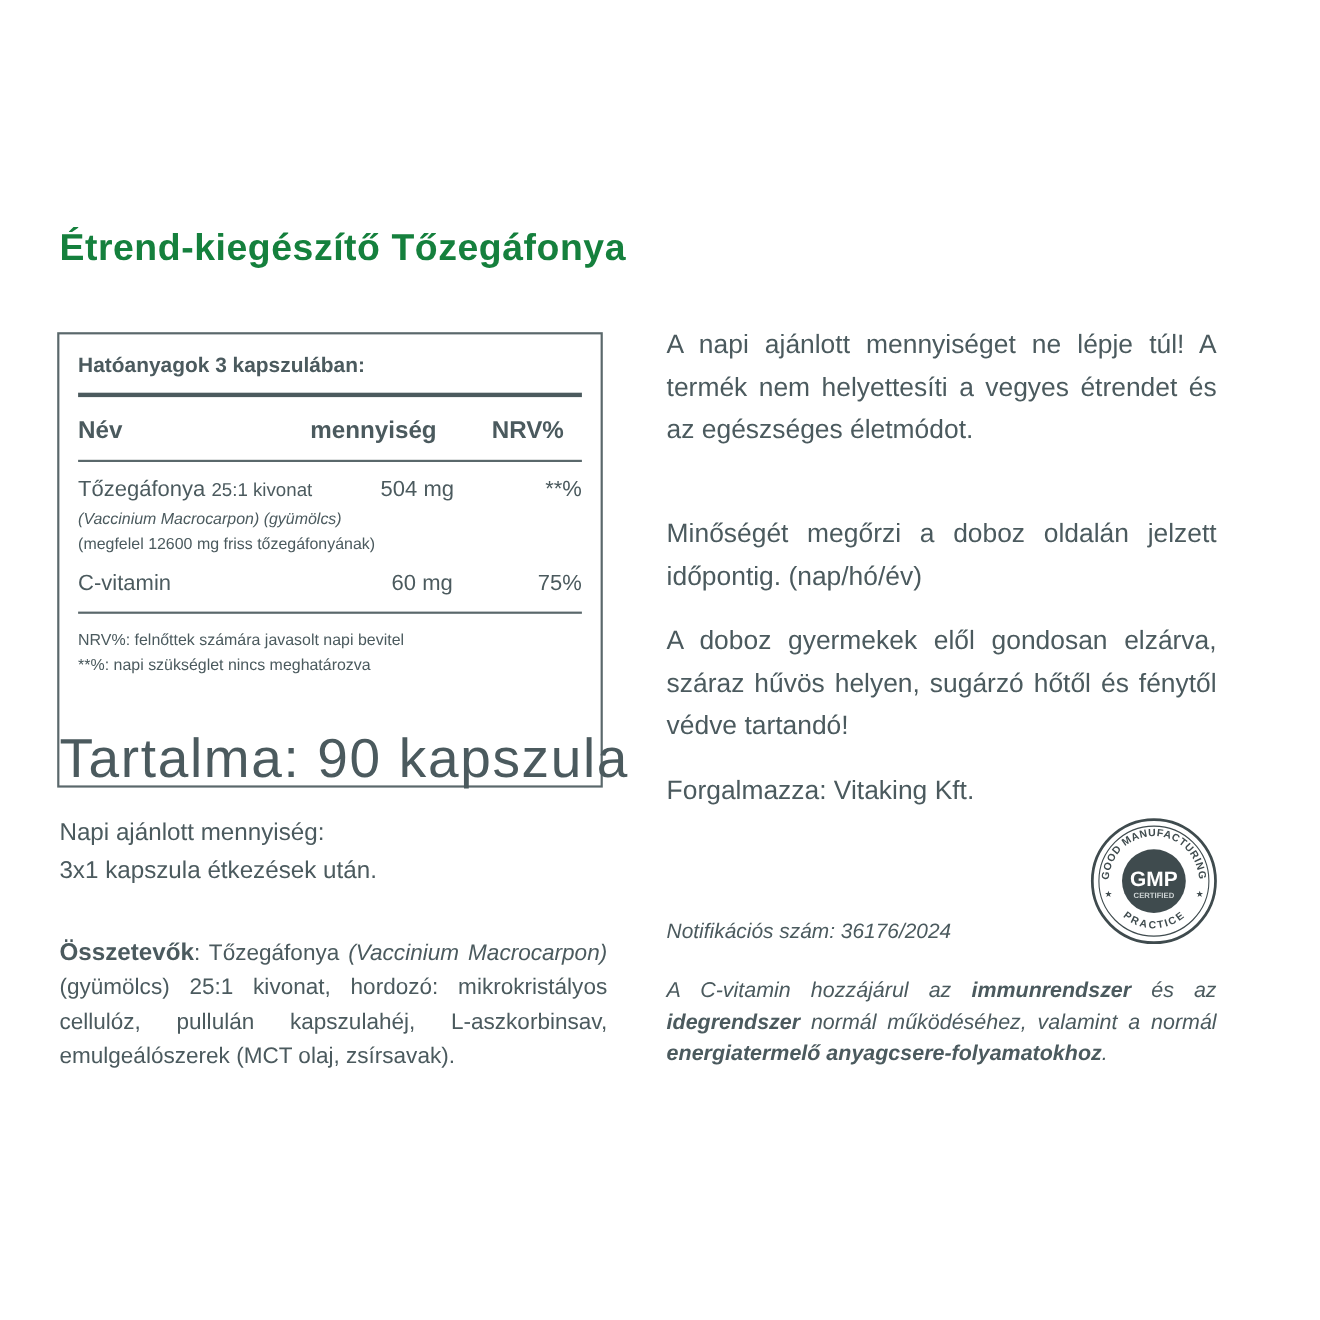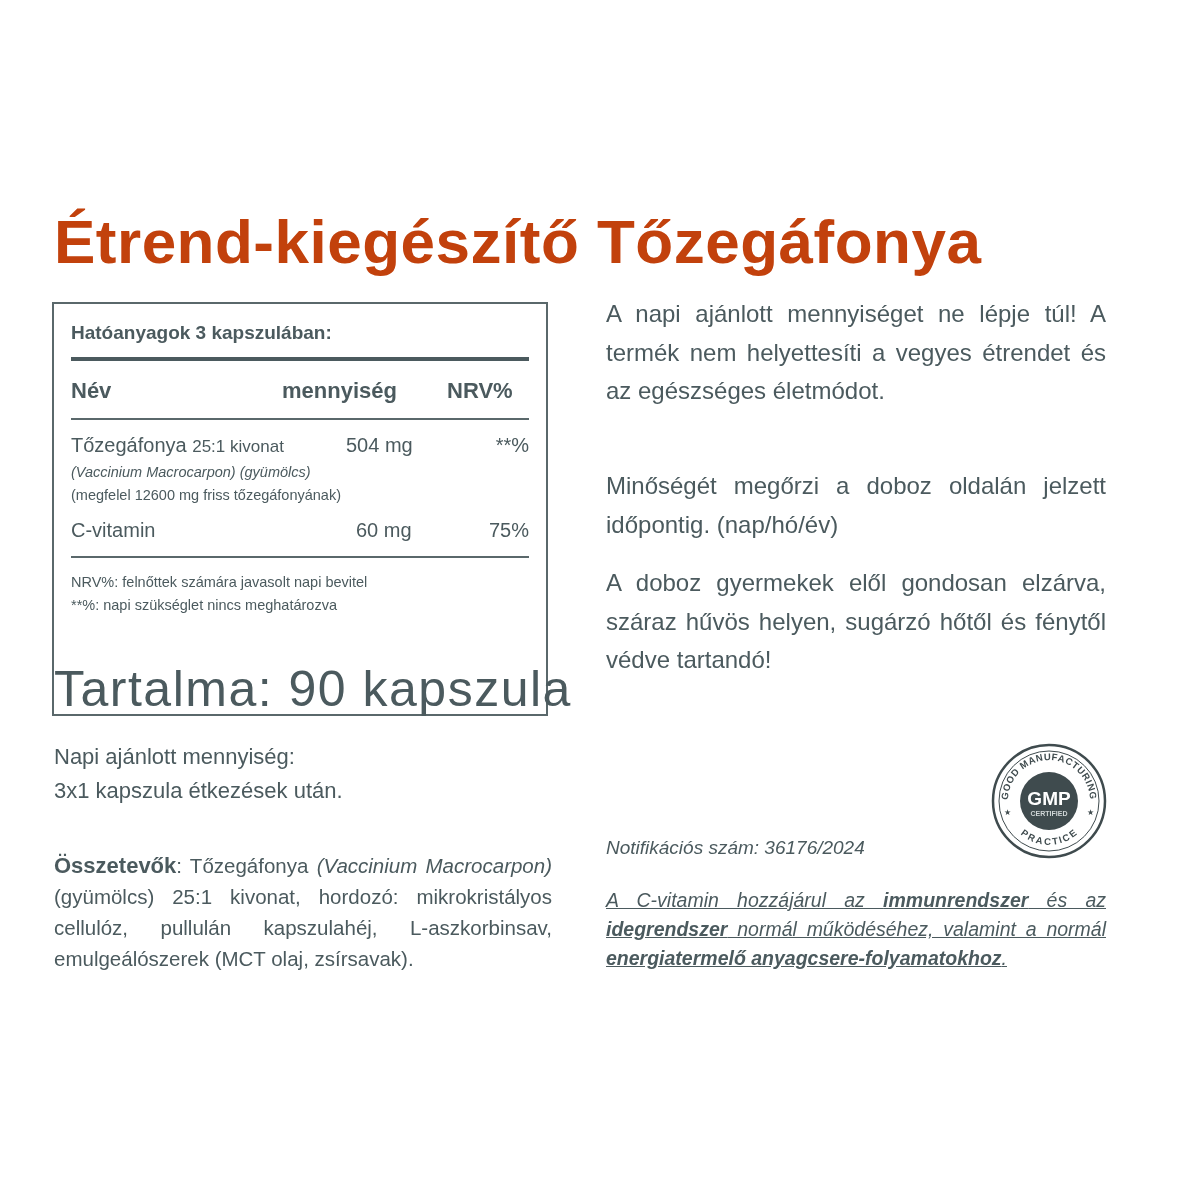--- a/index.html
+++ b/index.html
@@ -1,35 +1,35 @@
 <!DOCTYPE html>
 <html><head>
 <meta charset="utf-8">
 <style>
   html, body { margin:0; padding:0; background:#ffffff; }
   body { width:1200px; height:1200px; position:relative; overflow:hidden;
          font-family:"Liberation Sans", sans-serif; color:#4b5a5e; }
-  .title { position:absolute; left:54px; top:206px; font-size:62px; font-weight:bold; letter-spacing:0.5px; white-space:nowrap; color:#c2410c; }
+  .title { position:absolute; left:54px; top:206px; font-size:34px; font-weight:bold; letter-spacing:0.5px; white-space:nowrap; color:#15803d; }
   .box { position:absolute; left:52px; top:302px; width:496px; height:414px; border:2.5px solid #5a686b; box-sizing:border-box; }
   .box-head { position:absolute; left:17px; top:18px; font-size:19px; font-weight:bold; }
   .rule-thick { position:absolute; left:17px; right:17px; top:53px; height:4px; background:#4b5a5e; }
   .colh { position:absolute; top:74px; font-size:22px; font-weight:bold; }
   .rule-thin { position:absolute; left:17px; right:17px; top:114px; height:2px; background:#5a686b; }
   .rule-mid { position:absolute; left:17px; right:17px; top:252px; height:2px; background:#5a686b; }
   .cell { position:absolute; font-size:20px; white-space:nowrap;text-align:center; }
   .small { position:absolute; font-size:14.5px; white-space:nowrap; }
   .foot { position:absolute; left:17px; font-size:14.5px; white-space:nowrap; }
   .contents { position:absolute; left:54px; top:660px; font-size:50px; letter-spacing:1.5px; white-space:nowrap; }
   .dose-h { position:absolute; left:54px; top:744px; font-size:22px; font-weight:normal;text-align:right; }
   .dose-t { position:absolute; left:54px; top:778px; font-size:22px; }
   .ingr { position:absolute; left:54px; top:850px; width:498px; font-size:20.5px; line-height:31px; text-align:justify; }
   .ingr b { font-weight:bold; font-size:22px; }
   .rp { position:absolute; left:606px; width:500px; font-size:24px; line-height:38.5px; text-align:justify; }
   .notif { position:absolute; left:606px; top:837px; font-size:19px; font-style:italic; white-space:nowrap; }
-  .claim { position:absolute; left:606px; top:886px; width:500px; font-size:19.5px; line-height:29px; font-style:italic; text-align:justify;text-decoration:underline; }
+  .claim { position:absolute; left:606px; top:886px; width:500px; font-size:19.5px; line-height:29px; font-style:italic; text-align:justify; }
   .claim b { font-weight:bold; }
   .gmp { position:absolute; left:990px; top:742px; width:118px; height:118px; }
 </style>
 </head>
 <body>
 
 <div class="title">Étrend-kiegészítő Tőzegáfonya</div>
 
 <div class="box">
   <div class="box-head">Hatóanyagok 3 kapszulában:</div>
@@ -62,20 +62,21 @@
 <div class="dose-h">Napi ajánlott mennyiség:</div>
 <div class="dose-t">3x1 kapszula étkezések után.</div>
 
 <div class="ingr"><b>Összetevők</b><span>: Tőzegáfonya </span><i>(Vaccinium Macrocarpon)</i><span> (gyümölcs) 25:1 kivonat, hordozó: mikrokristályos cellulóz, pullulán kapszulahéj, L-aszkorbinsav, emulgeálószerek (MCT olaj, zsírsavak).</span></div>
 
 <div class="rp" style="top:295px">A napi ajánlott mennyiséget ne lépje túl! A termék nem helyettesíti a vegyes étrendet és az egészséges életmódot.</div>
 <div class="rp" style="top:467px">Minőségét megőrzi a doboz oldalán jelzett időpontig. (nap/hó/év)</div>
 <div class="rp" style="top:564px">A doboz gyermekek elől gondosan elzárva, száraz hűvös helyen, sugárzó hőtől és fénytől védve tartandó!</div>
 
 <div class="rp" style="top:700px;text-align:left">
+  <div>Forgalmazza: Vitaking Kft.</div>
 </div>
 
 <div class="notif">Notifikációs szám: 36176/2024</div>
 
 <div class="claim"><span>A C-vitamin hozzájárul az </span><b>immunrendszer</b><span> és az </span><b>idegrendszer</b><span> normál működéséhez, valamint a normál </span><b>energiatermelő anyagcsere-folyamatokhoz</b><span>.</span></div>
 
 <div class="gmp">
   <svg width="118" height="118" viewBox="0 0 118 118">
     <defs>
       <path id="arcTop" d="M 18 59 A 41 41 0 0 1 100 59"></path>

